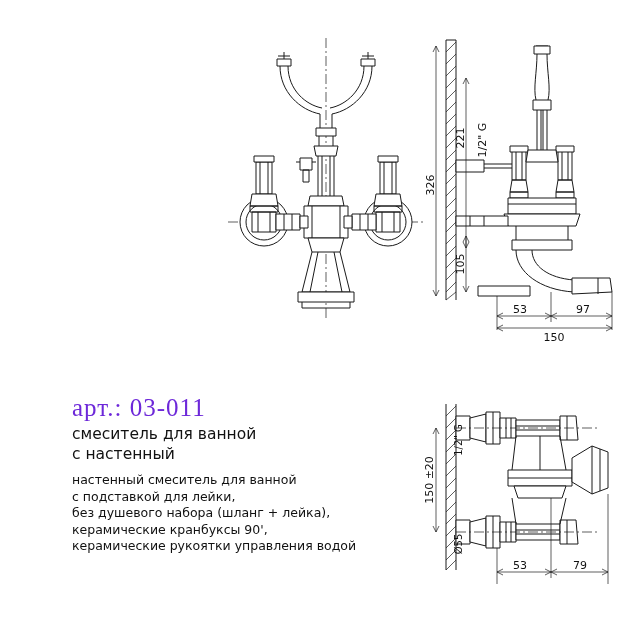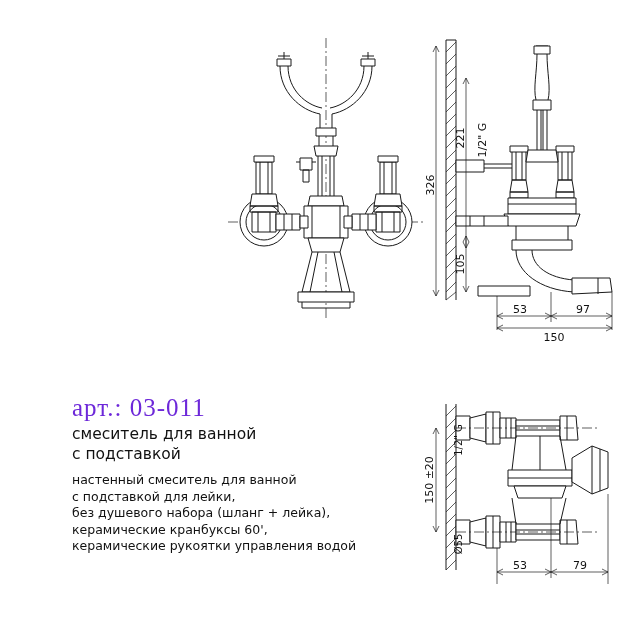--- a/index.html
+++ b/index.html
@@ -376,21 +376,21 @@
       <line class="ln-dim" x1="551" y1="572" x2="608" y2="572"></line>
       <path class="ln-dim" d="M557 569 L551 572 L557 575"></path>
       <path class="ln-dim" d="M602 569 L608 572 L602 575"></path>
       <text class="dim-label" x="580" y="569" text-anchor="middle">79</text>
     </g>
 
   </svg>
 
   <div class="txt-block art-code">арт.: 03-011</div>
 
-  <div class="txt-block subtitle"><span>смеситель для ванной</span><br><span>с подставкой</span></div>
+  <div class="txt-block subtitle"><span>смеситель для ванной</span><br><span>с настенный</span></div>
 
   <div class="txt-block desc">настенный смеситель для ванной
 с подставкой для лейки,
 без душевого набора (шланг + лейка),
-керамические кранбуксы 60',
+керамические кранбуксы 90',
 керамические рукоятки управления водой</div>
 
 </div>
 
 </body></html>

